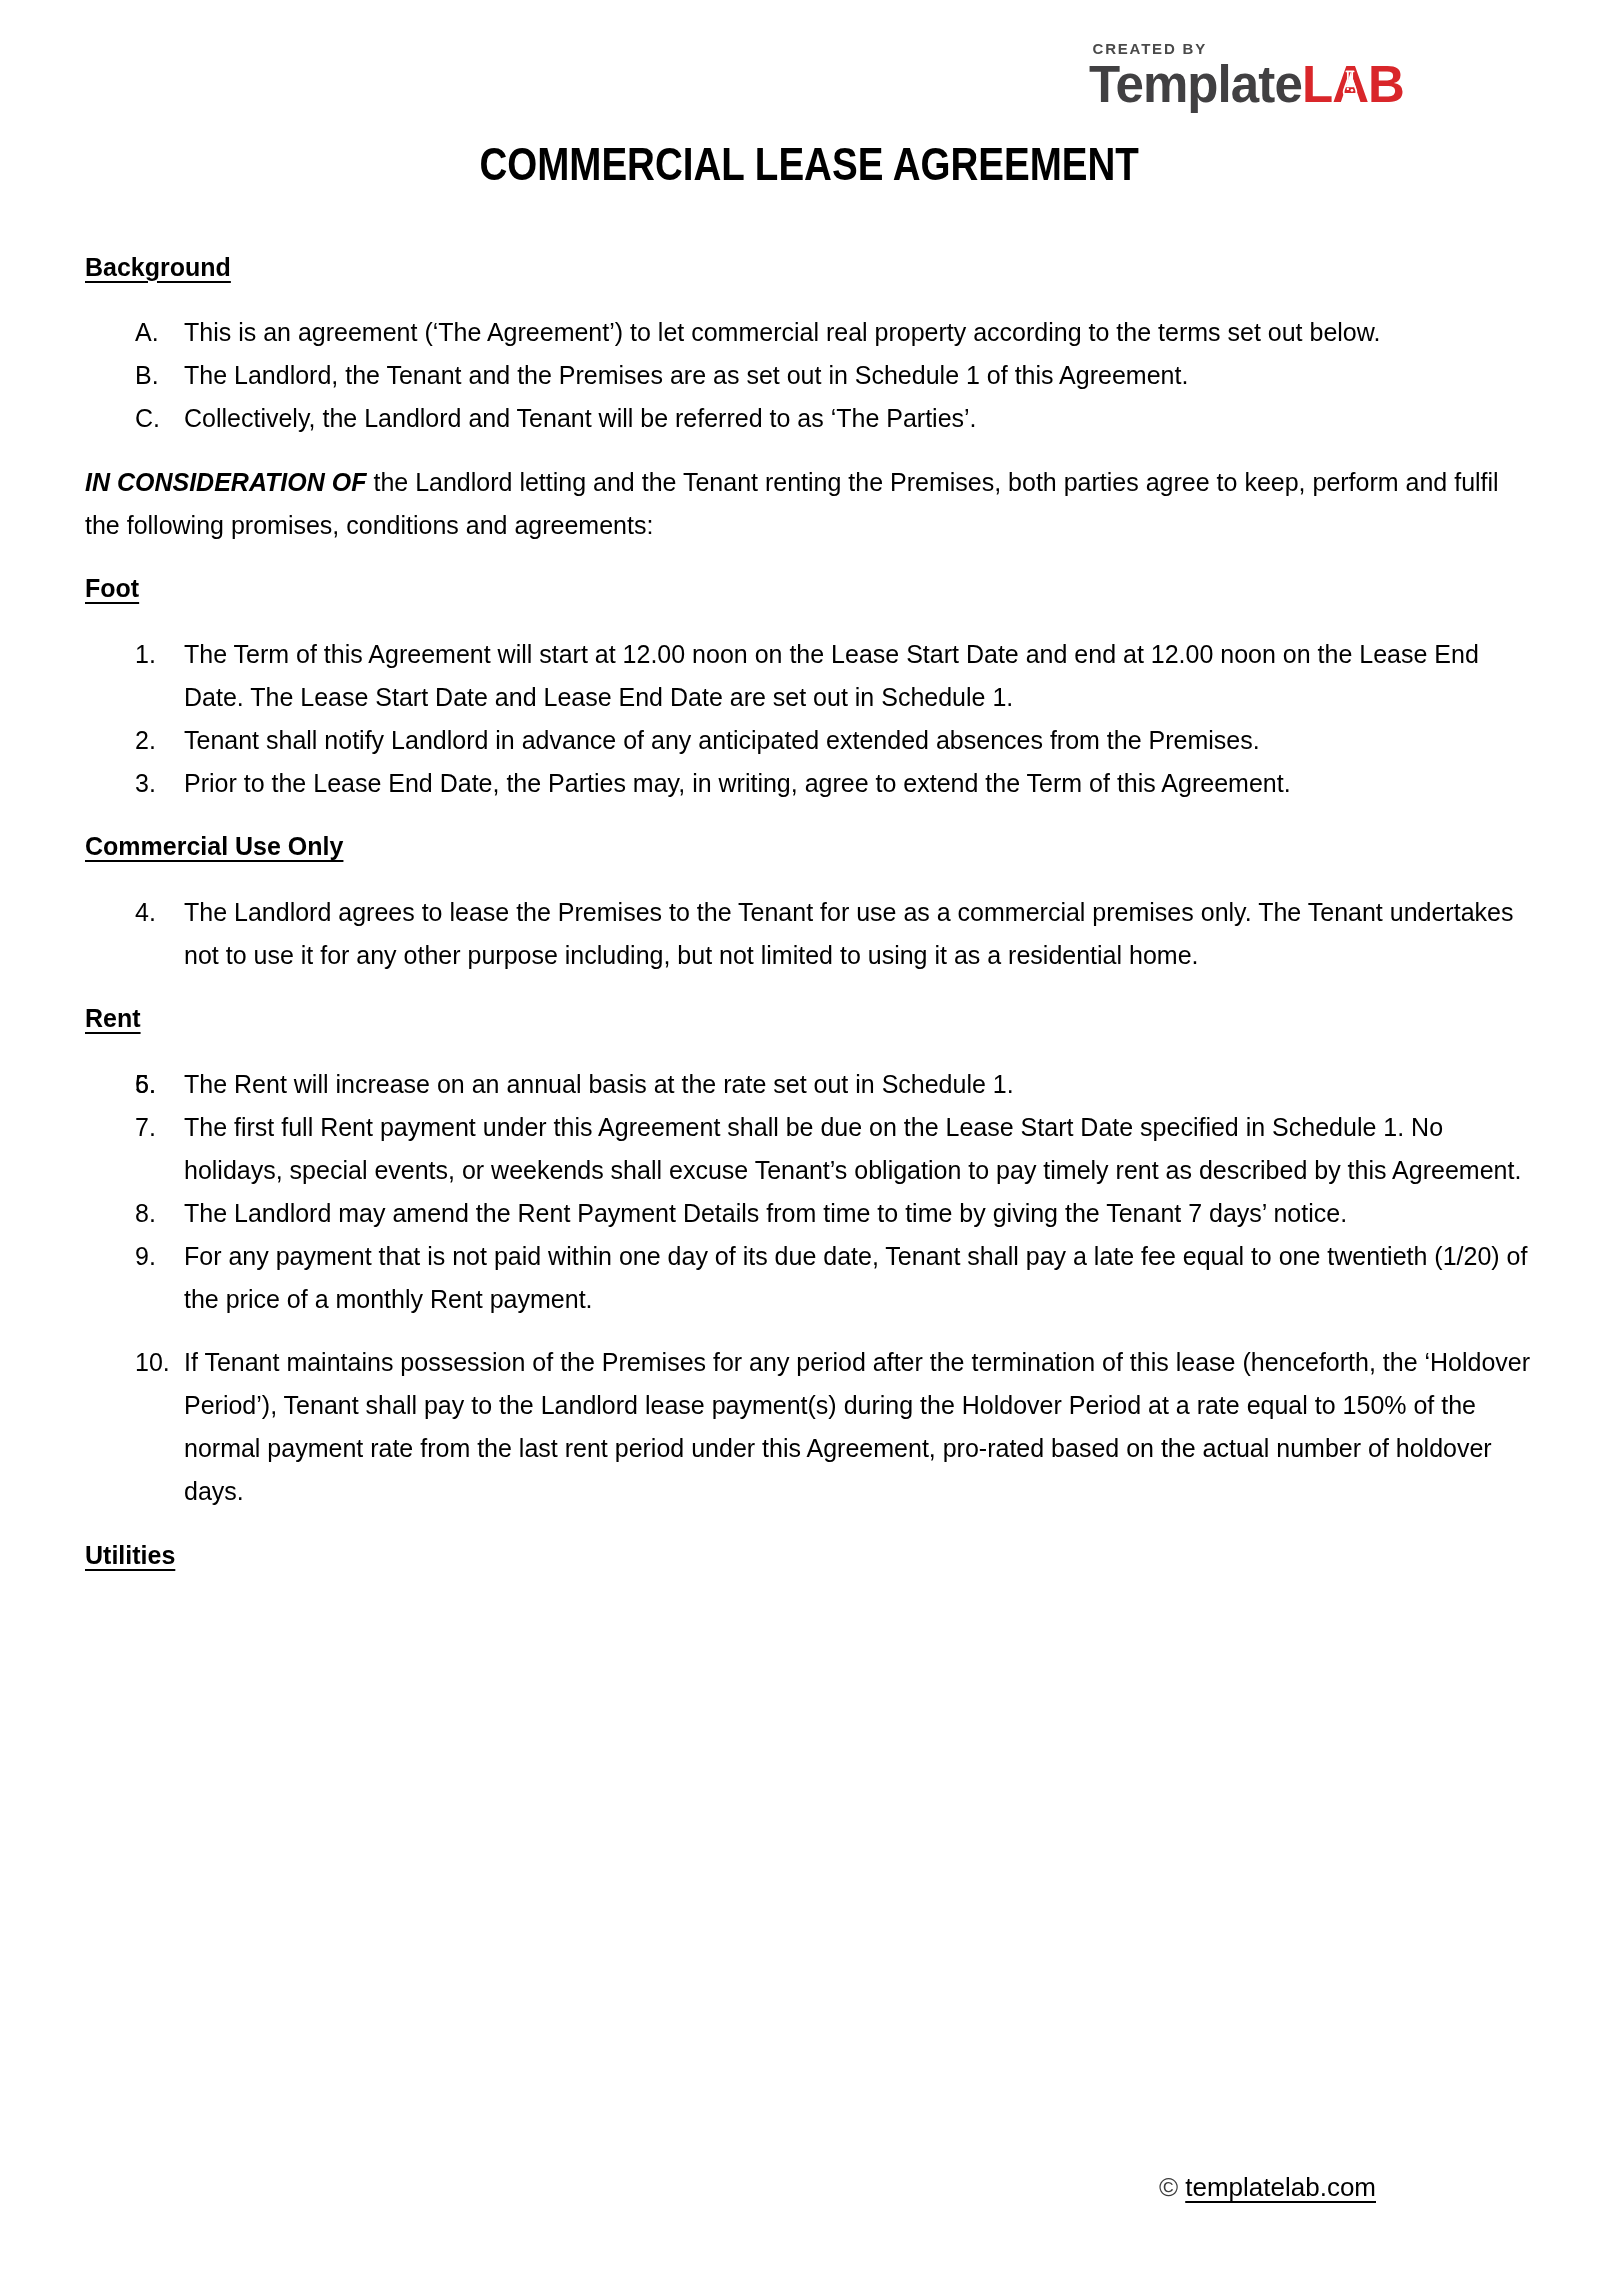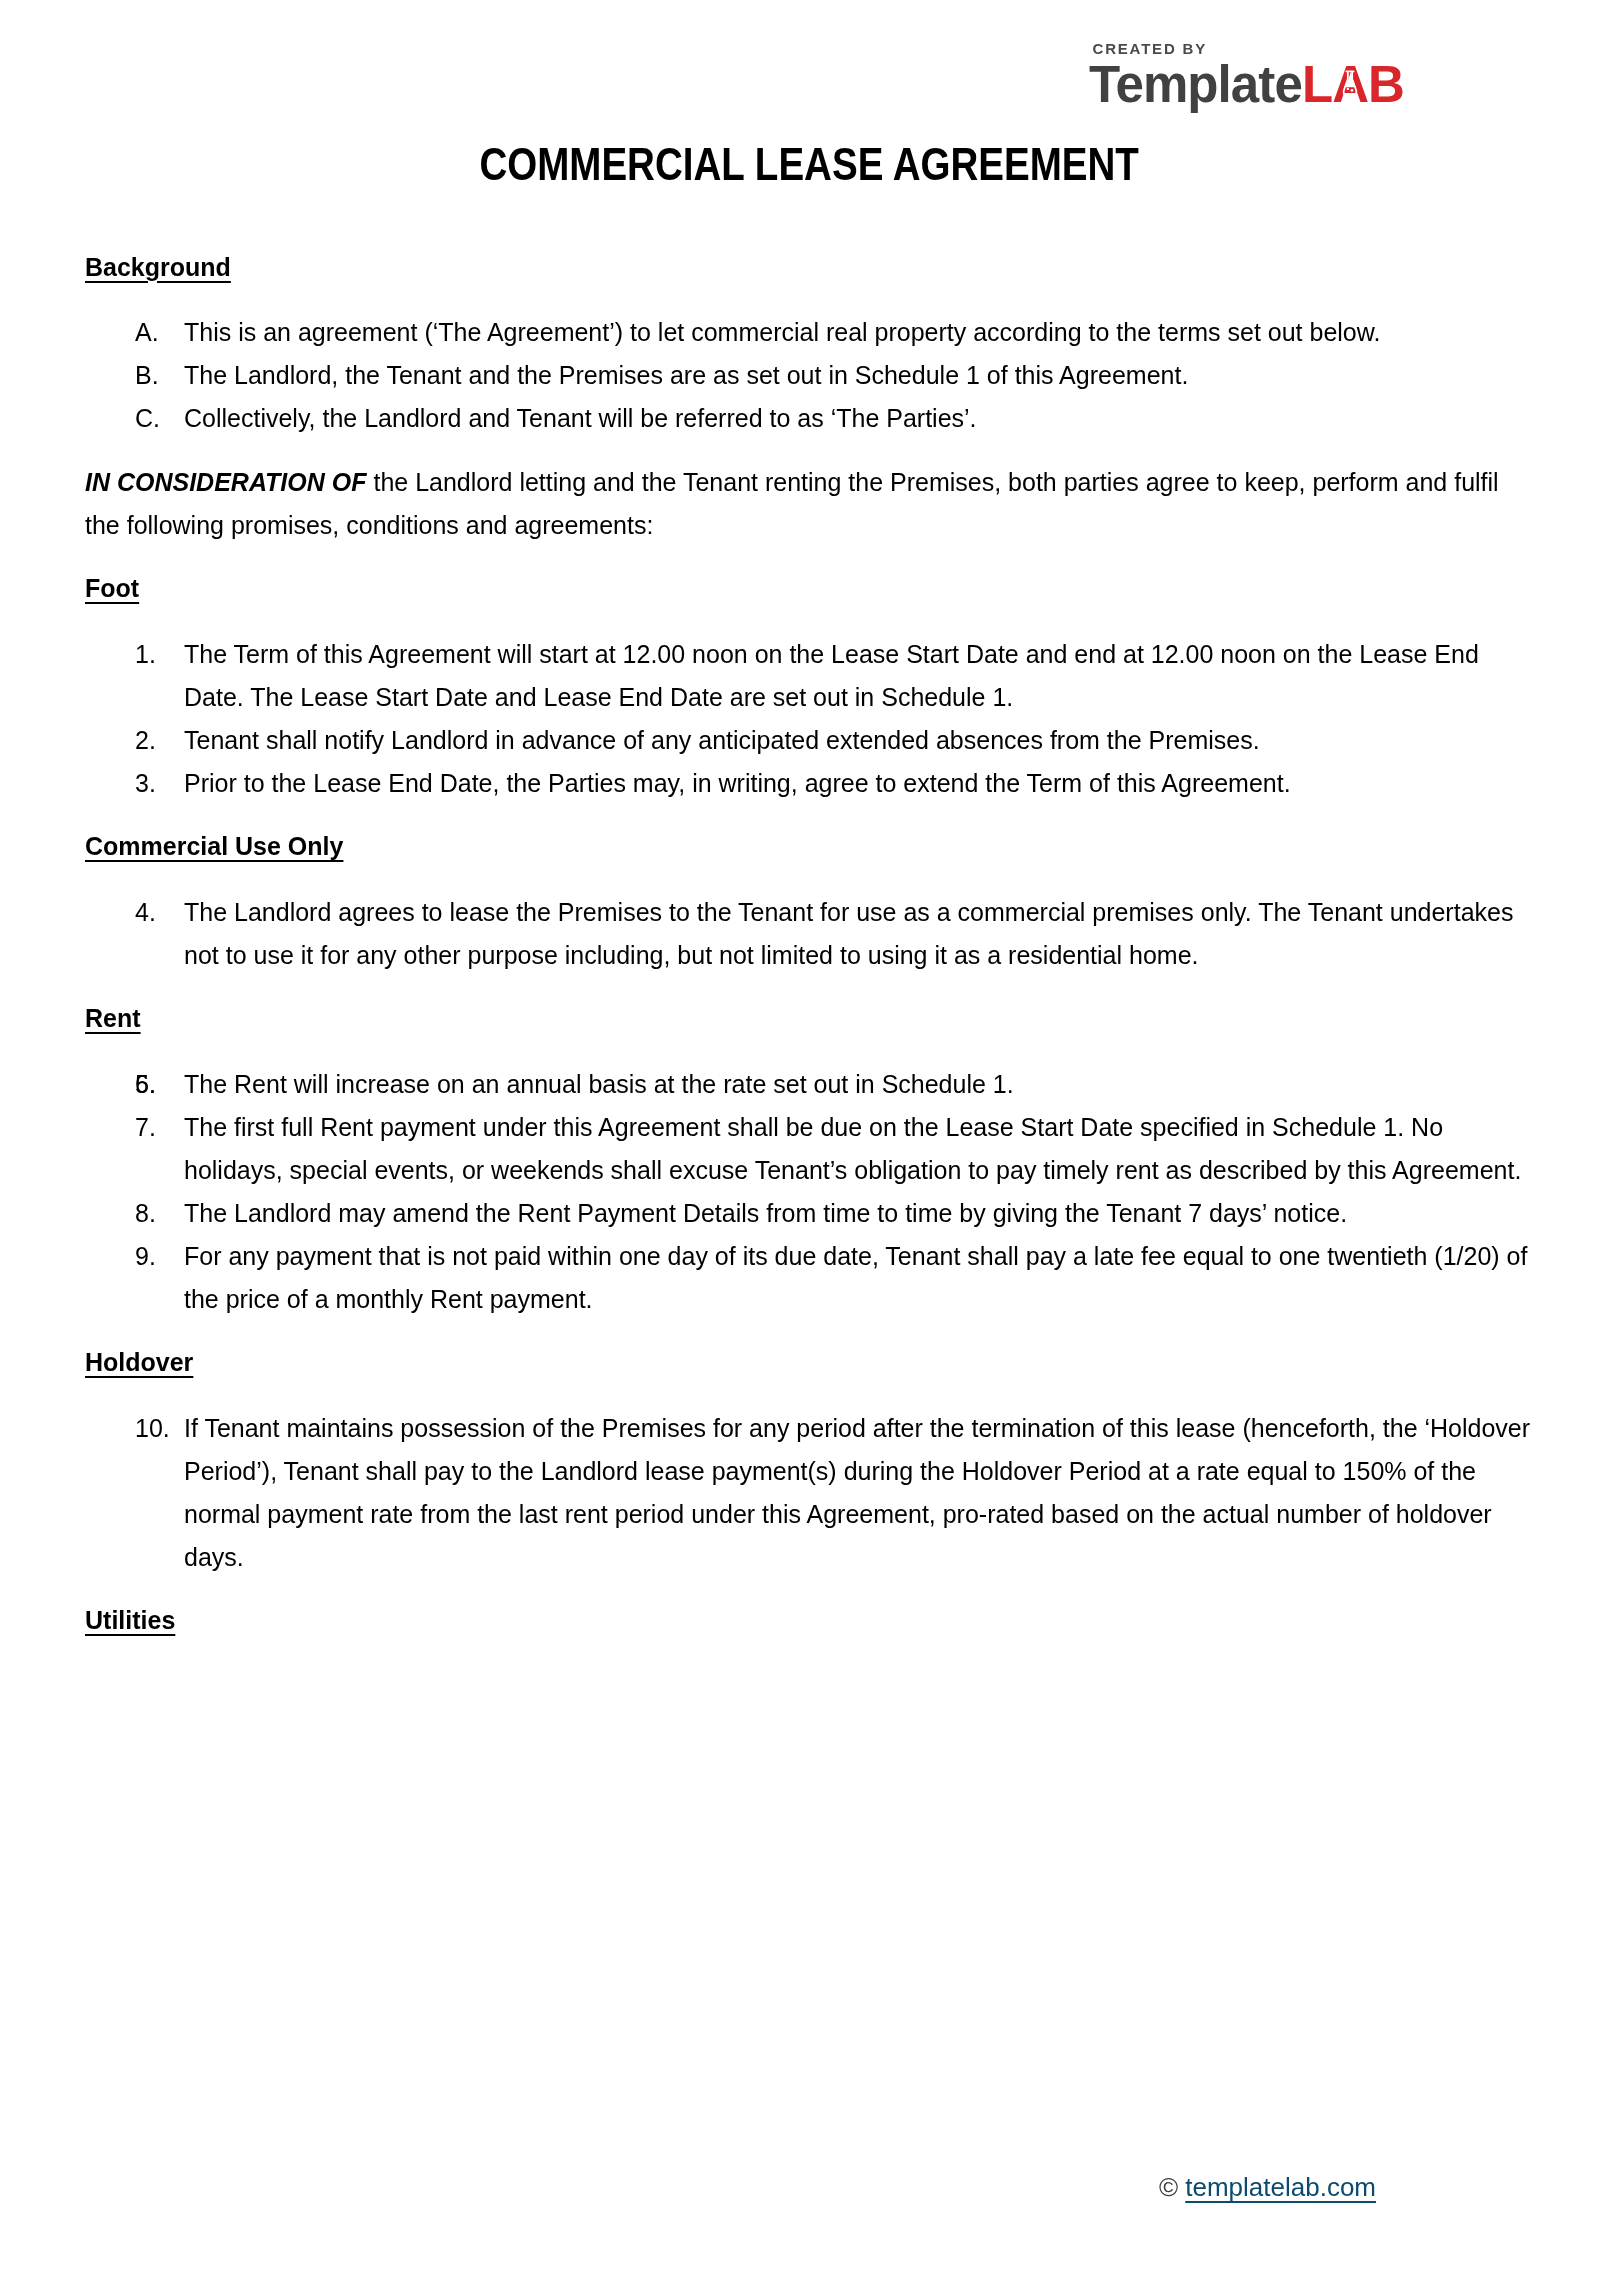--- a/index.html
+++ b/index.html
@@ -106,21 +106,21 @@
   .footer {
     position: absolute;
     right: 243px;
     bottom: 90px;
     font-size: 26px;
     color: #3d3d3d;
     white-space: nowrap;
   }
   .footer .copy { margin-right: 7.2px; }
   .footer a {
-    color: #0c4a6e;
+    color: #000000;
     text-decoration: underline;
     text-underline-offset: 4.5px;
     cursor: pointer;
   }
 </style>
 </head>
 <body>
 
 <div class="page">
 
@@ -198,21 +198,20 @@
       <li>
         <span class="marker">8.</span>
         <span>The Landlord may amend the Rent Payment Details from time to time by giving the Tenant 7 days’ notice.</span>
       </li>
       <li>
         <span class="marker">9.</span>
         <span>For any payment that is not paid within one day of its due date, Tenant shall pay a late fee equal to one twentieth (1/20) of the price of a monthly Rent payment.</span>
       </li>
     </ol>
 
-    <h2>Holdover</h2>
     <ol>
       <li>
         <span class="marker">10.</span>
         <span>If Tenant maintains possession of the Premises for any period after the termination of this lease (henceforth, the ‘Holdover Period’), Tenant shall pay to the Landlord lease payment(s) during the Holdover Period at a rate equal to 150% of the normal payment rate from the last rent period under this Agreement, pro-rated based on the actual number of holdover days.</span>
       </li>
     </ol>
 
     <h2>Utilities</h2>
 
   </div>

